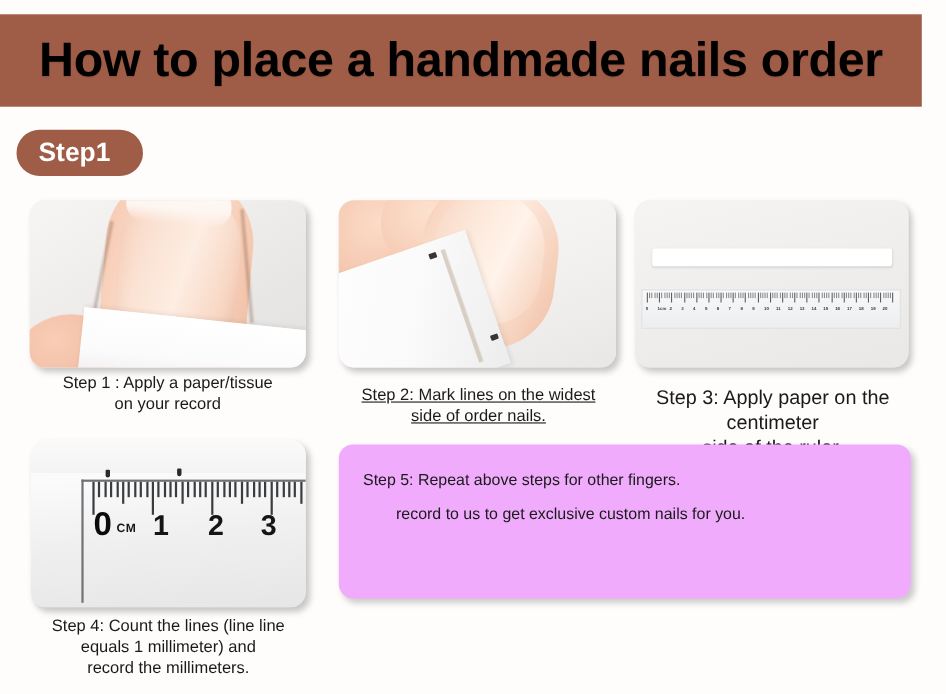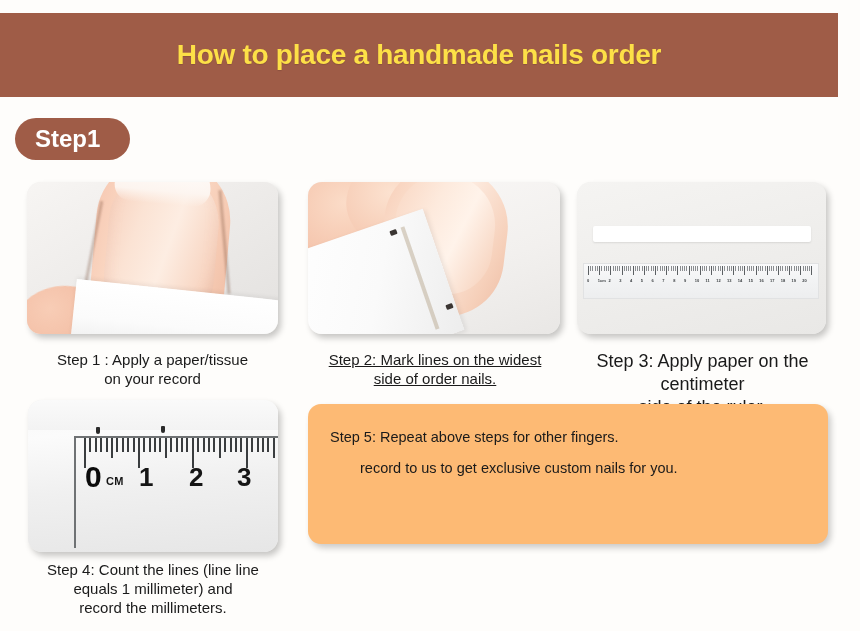--- a/index.html
+++ b/index.html
@@ -21,22 +21,22 @@
     left: 0;
     top: 13px;
     width: 838px;
     height: 84px;
     background: #9F5C47;
     display: flex;
     align-items: center;
     justify-content: center;
   }
   #header-title {
-    color: #fde047;
-    font-size: 28px;
+    color: #000000;
+    font-size: 44px;
     font-weight: bold;
     letter-spacing: -0.3px;
     line-height: 1;
     white-space: nowrap;
     text-shadow: 0 1px 1px rgba(0,0,0,0.12);
   }
 
   
   #step1-pill {
     position: absolute;
@@ -278,30 +278,30 @@
 
   
   .caption {
     position: absolute;
     text-align: center;
     color: #1A1A1A;
     font-size: 15px;
     line-height: 1.28;
     font-family: "Liberation Sans", sans-serif;
   }
-  #caption-step1 { left: 10px; top: 350px; width: 285px; }
+  #caption-step1 { left: 10px; top: 339px; width: 285px; }
   #caption-step2 { left: 296px; top: 350px; width: 278px; text-decoration: underline; }
   #caption-step3 { left: 575px; top: 350px; width: 255px; font-size: 18px; }
   #caption-step4 { left: 8px; top: 560px; width: 290px; }
 
   
   #steps-panel {
     position: absolute;
     left: 308px; top: 404px; width: 520px; height: 140px;
-    background: #fdba74;
+    background: #f0abfc;
     border-radius: 13px;
     box-shadow: 3px 4px 6px rgba(0,0,0,0.20);
     box-sizing: border-box;
     padding: 24px 26px 0 22px;
   }
   #steps-panel .step-line {
     color: #1A1A1A;
     font-size: 14.5px;
     line-height: 1.3;
     margin-bottom: 12px;

